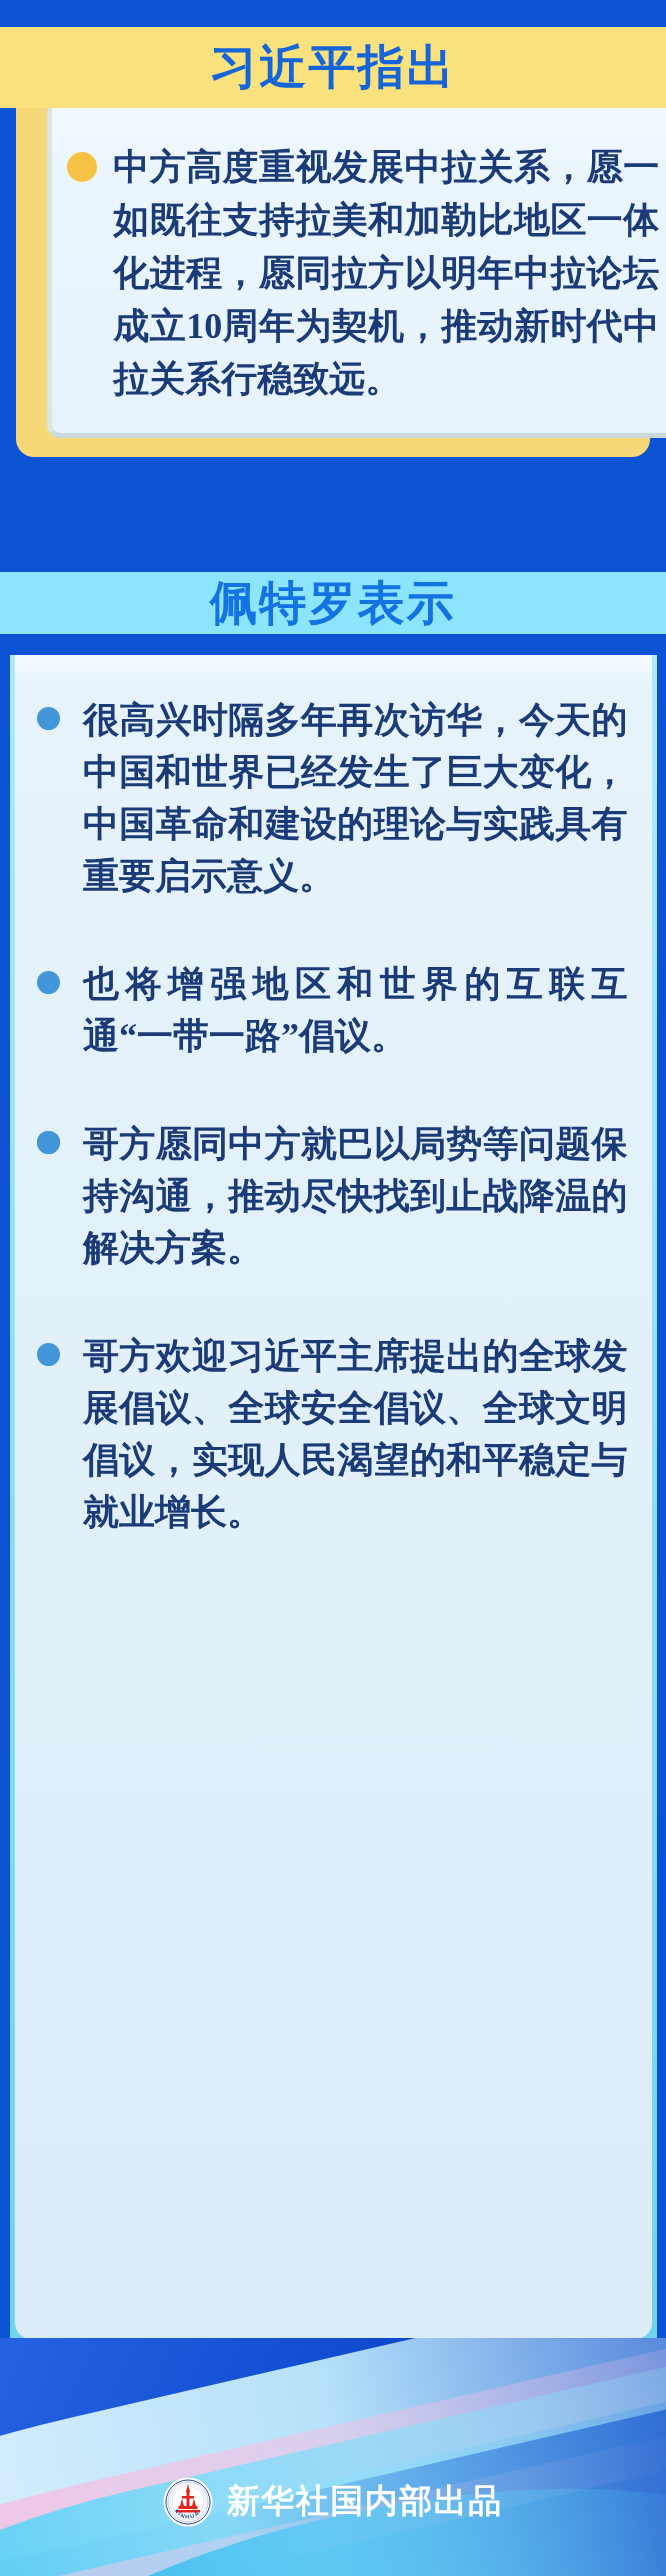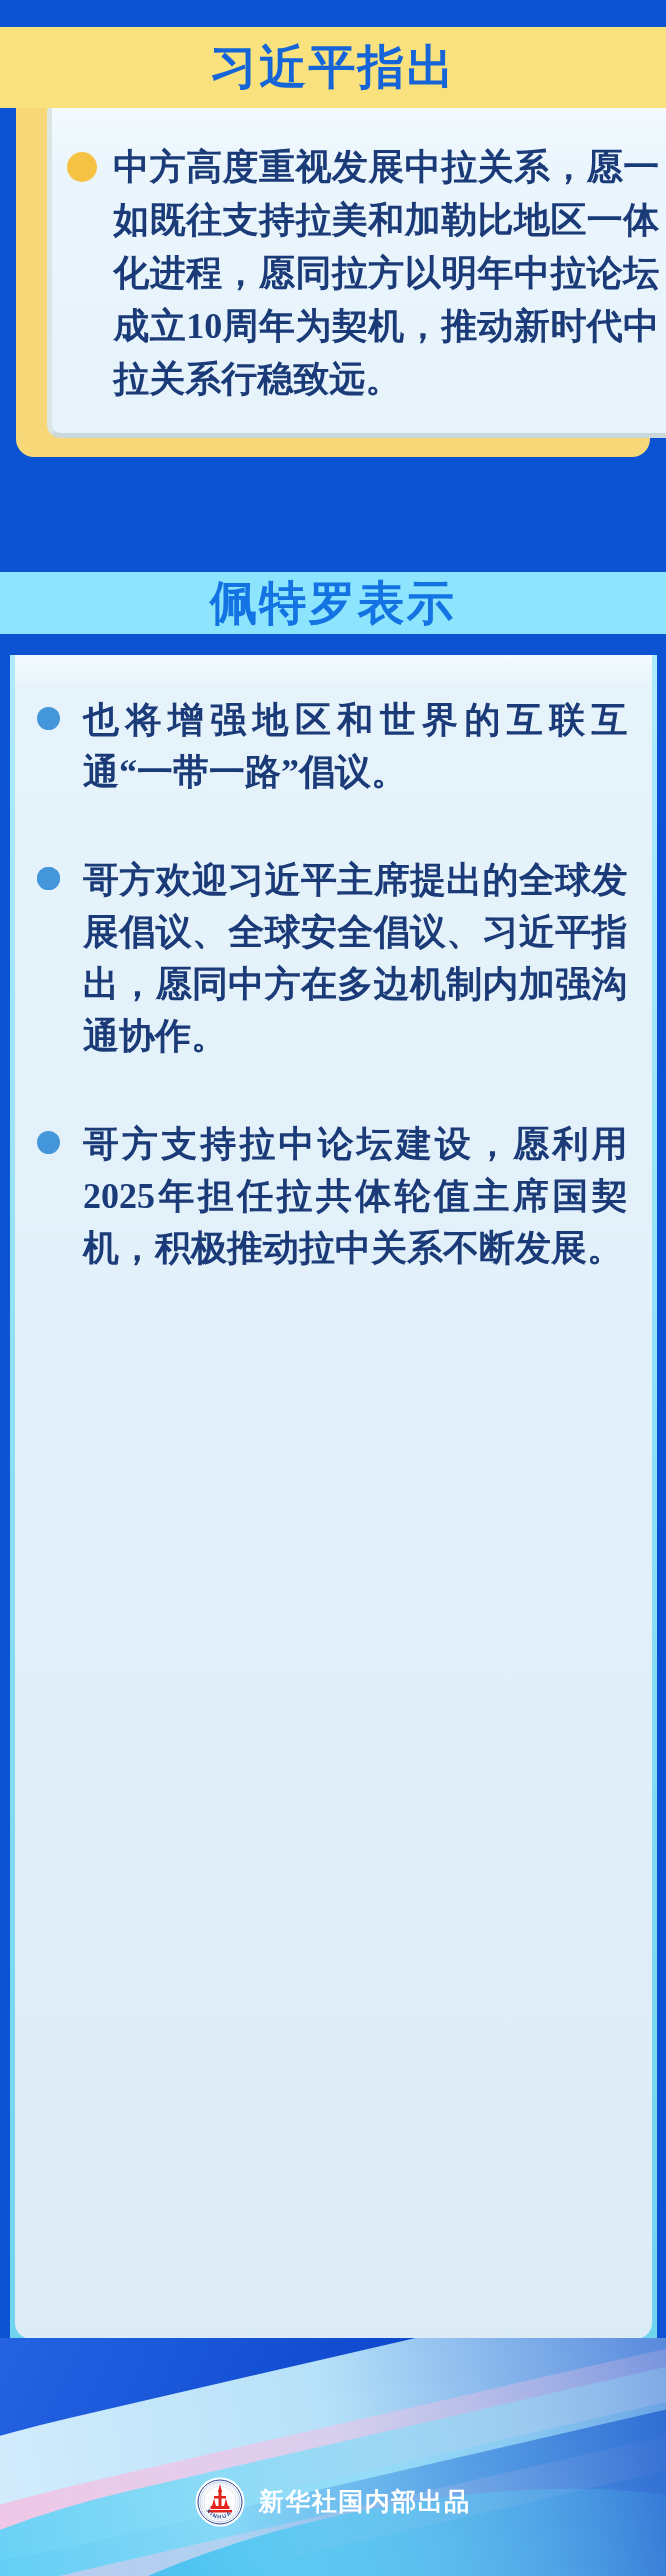--- a/index.html
+++ b/index.html
@@ -83,21 +83,21 @@
     background:linear-gradient(90deg,#23a8e8 0%,#57c8f2 40%,rgba(87,200,242,0) 90%);
     border-radius:50% 50% 0 0 / 100% 90% 0 0;
   }
   
   .footer{
     position:absolute;left:0;top:2472px;width:666px;height:59px;
     display:flex;align-items:center;justify-content:center;gap:13.3px;
   }
   .footer .credit{
     font-family:"Liberation Sans","DejaVu Sans",sans-serif;
-    font-size:25px;font-weight:bold;color:#ffffff;letter-spacing:1.5px;
+    font-size:33px;font-weight:bold;color:#ffffff;letter-spacing:1.5px;
   }
   .logo{flex:0 0 auto;}
 </style>
 </head>
 <body>
 
 <div class="canvas">
 
   <div class="banner banner1">
     <h1>习近平指出</h1>
@@ -115,32 +115,36 @@
 
   <div class="banner banner2">
     <h1>佩特罗表示</h1>
   </div>
 
   <div class="card2-back"></div>
   <div class="card2">
     <ul>
       <li>
         <span class="dot"></span>
+        <span>很高兴时隔多年再次访华，今天的中国和世界已经发生了巨大变化，中国革命和建设的理论与实践具有重要启示意义。</span>
+      </li>
+      <li>
+        <span class="dot"></span>
         <span>也将增强地区和世界的互联互通“一带一路”倡议。</span>
       </li>
       <li>
         <span class="dot"></span>
       </li>
       <li>
         <span class="dot"></span>
-        <span>哥方欢迎习近平主席提出的全球发展倡议、全球安全倡议、习近平指出，愿同中方在多边机制内加强沟通协作。</span>
+        <span>哥方愿同中方就巴以局势等问题保持沟通，推动尽快找到止战降温的解决方案。</span>
       </li>
       <li>
         <span class="dot"></span>
-        <span>哥方支持拉中论坛建设，愿利用2025年担任拉共体轮值主席国契机，积极推动拉中关系不断发展。</span>
+        <span>哥方欢迎习近平主席提出的全球发展倡议、全球安全倡议、全球文明倡议，实现人民渴望的和平稳定与就业增长。</span>
       </li>
     </ul>
   </div>
 
   <div class="decor">
     <div class="band band-light"></div>
     <div class="band band-pink"></div>
     <div class="band band-cyan"></div>
     <div class="band band-pink2"></div>
     <div class="band band-deep"></div>

